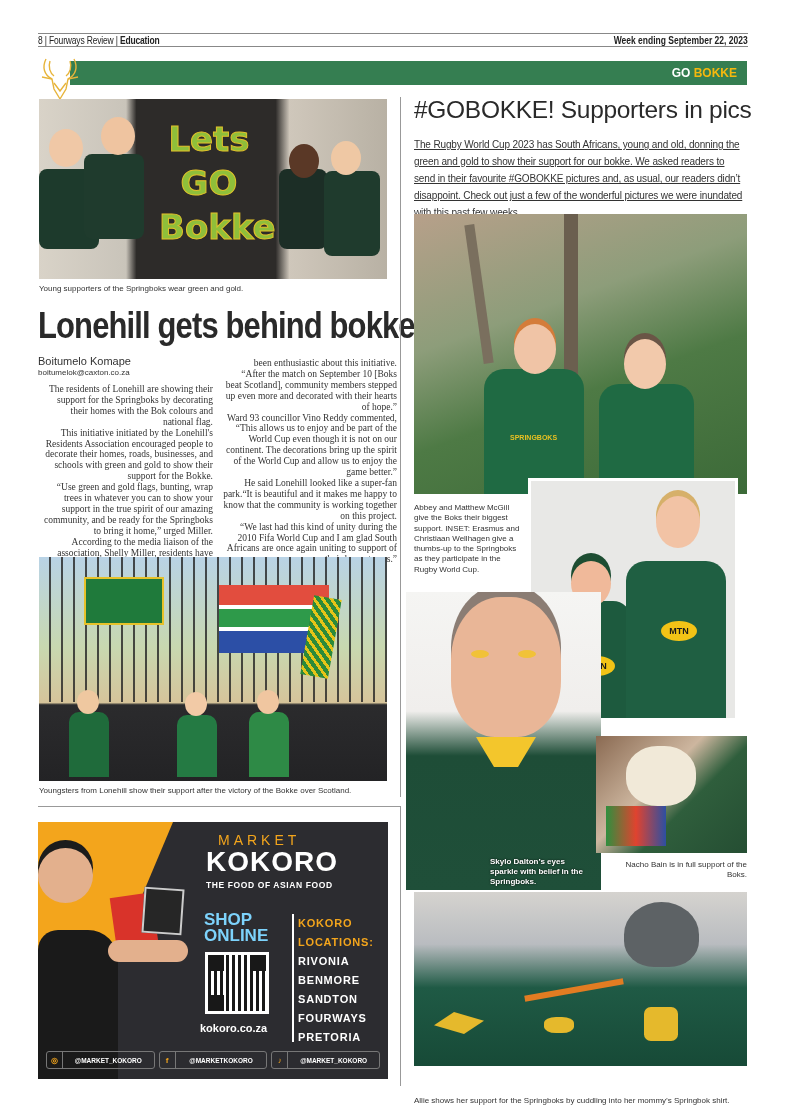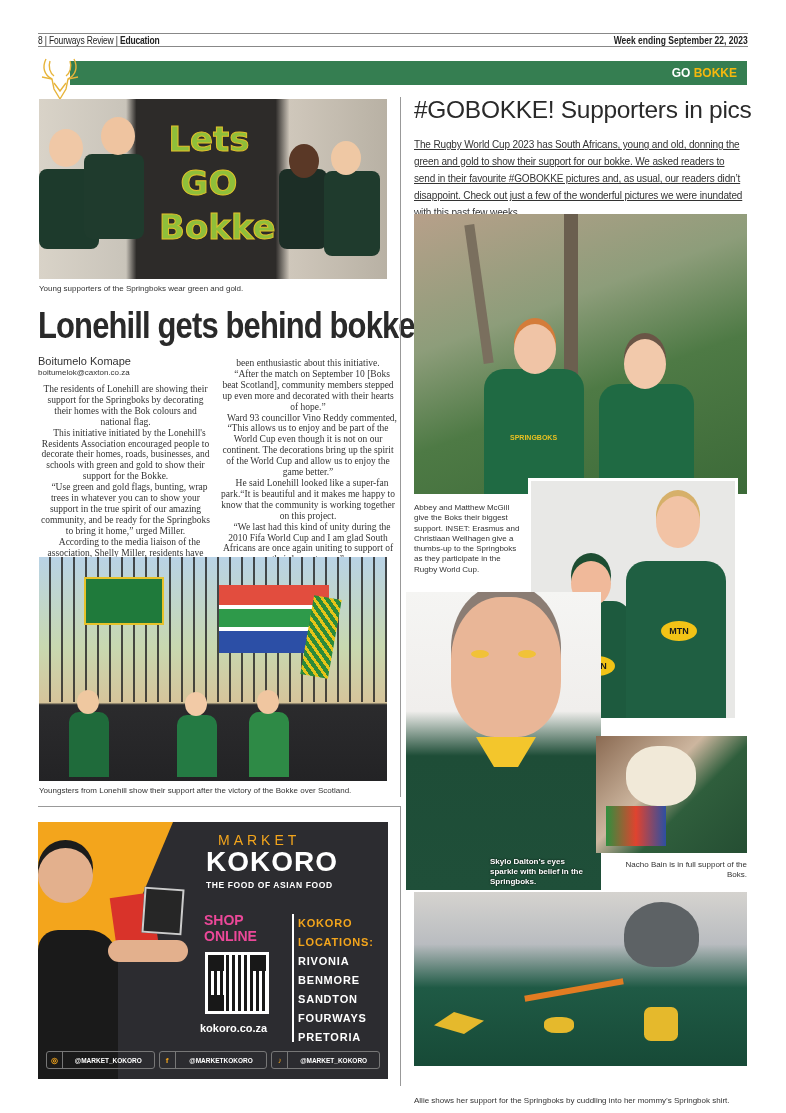--- a/index.html
+++ b/index.html
@@ -22,32 +22,32 @@
   .caption { position: absolute; font-size: 8px; line-height: 10px; color: #333; }
 
   .vdiv { position: absolute; width: 1px; background: #999; }
   .hdiv { position: absolute; height: 1px; background: #999; }
 
   .headline { position: absolute; left: 38px; top: 305px; font-size: 36px; font-weight: bold; color: #2a2a2a; letter-spacing: -1px; transform: scaleX(0.86); transform-origin: left; white-space: nowrap; }
   .byline { position: absolute; left: 38px; top: 355px; }
   .byline .name { font-size: 11px; color: #333; }
   .byline .email { font-size: 8px; color: #333; margin-top: 1px; }
 
-  .col { position: absolute; font-family: "Liberation Serif", serif; font-size: 9.5px; line-height: 10.9px; color: #333; text-align: center; }
+  .col { position: absolute; font-family: "Liberation Serif", serif; font-size: 9.5px; line-height: 10.9px; color: #333; text-align: right; }
   .col p { text-indent: 8px; }
   .col p.first { text-indent: 0; }
 
   .rhead { position: absolute; left: 414px; top: 96px; font-size: 24.5px; color: #2a2a2a; white-space: nowrap; letter-spacing: -0.3px; }
   .rintro { position: absolute; left: 414px; top: 136px; width: 334px; font-size: 10px; line-height: 17px; color: #333; letter-spacing: -0.15px; text-decoration: underline; }
 
   .ad { position: absolute; left: 38px; top: 822px; width: 350px; height: 257px; background: #2c2c30; overflow: hidden; }
   .ad .mk { position: absolute; left: 180px; top: 10px; font-size: 14px; color: #f3a51c; letter-spacing: 4px; }
   .ad .kok { position: absolute; left: 168px; top: 24px; font-size: 28px; color: #fff; letter-spacing: 1px; font-weight: bold; }
   .ad .heart { position: absolute; left: 168px; top: 58px; font-size: 8.5px; color: #fff; font-weight: bold; letter-spacing: 0.6px; }
-  .ad .shop { position: absolute; left: 166px; top: 90px; font-size: 14px; font-weight: bold; color: #ec4899; line-height: 16px; }
+  .ad .shop { position: absolute; left: 166px; top: 90px; font-size: 17px; font-weight: bold; color: #7dd3fc; line-height: 16px; }
   .ad .qr { position: absolute; left: 167px; top: 130px; width: 64px; height: 62px; background: #fff; padding: 3px; }
   .ad .url { position: absolute; left: 162px; top: 200px; font-size: 11px; font-weight: bold; color: #fff; }
   .ad .vbar { position: absolute; left: 254px; top: 92px; width: 2px; height: 128px; background: #fff; }
   .ad .loc { position: absolute; left: 260px; top: 92px; font-size: 11px; font-weight: bold; line-height: 19px; letter-spacing: 0.8px; }
   .ad .loc .h { color: #f3a51c; }
   .ad .loc .c { color: #fff; }
   .ad .socials { position: absolute; left: 8px; top: 229px; width: 334px; height: 18px; display: flex; gap: 4px; }
   .ad .soc { flex: 1; border: 1px solid #777; border-radius: 3px; display: flex; align-items: center; font-size: 6.5px; color: #fff; font-weight: bold; }
   .ad .soc .ic { width: 16px; height: 100%; border-right: 1px solid #777; color: #f3a51c; display: flex; align-items: center; justify-content: center; font-size: 8px; }
   .ad .soc .t { flex: 1; text-align: center; }

